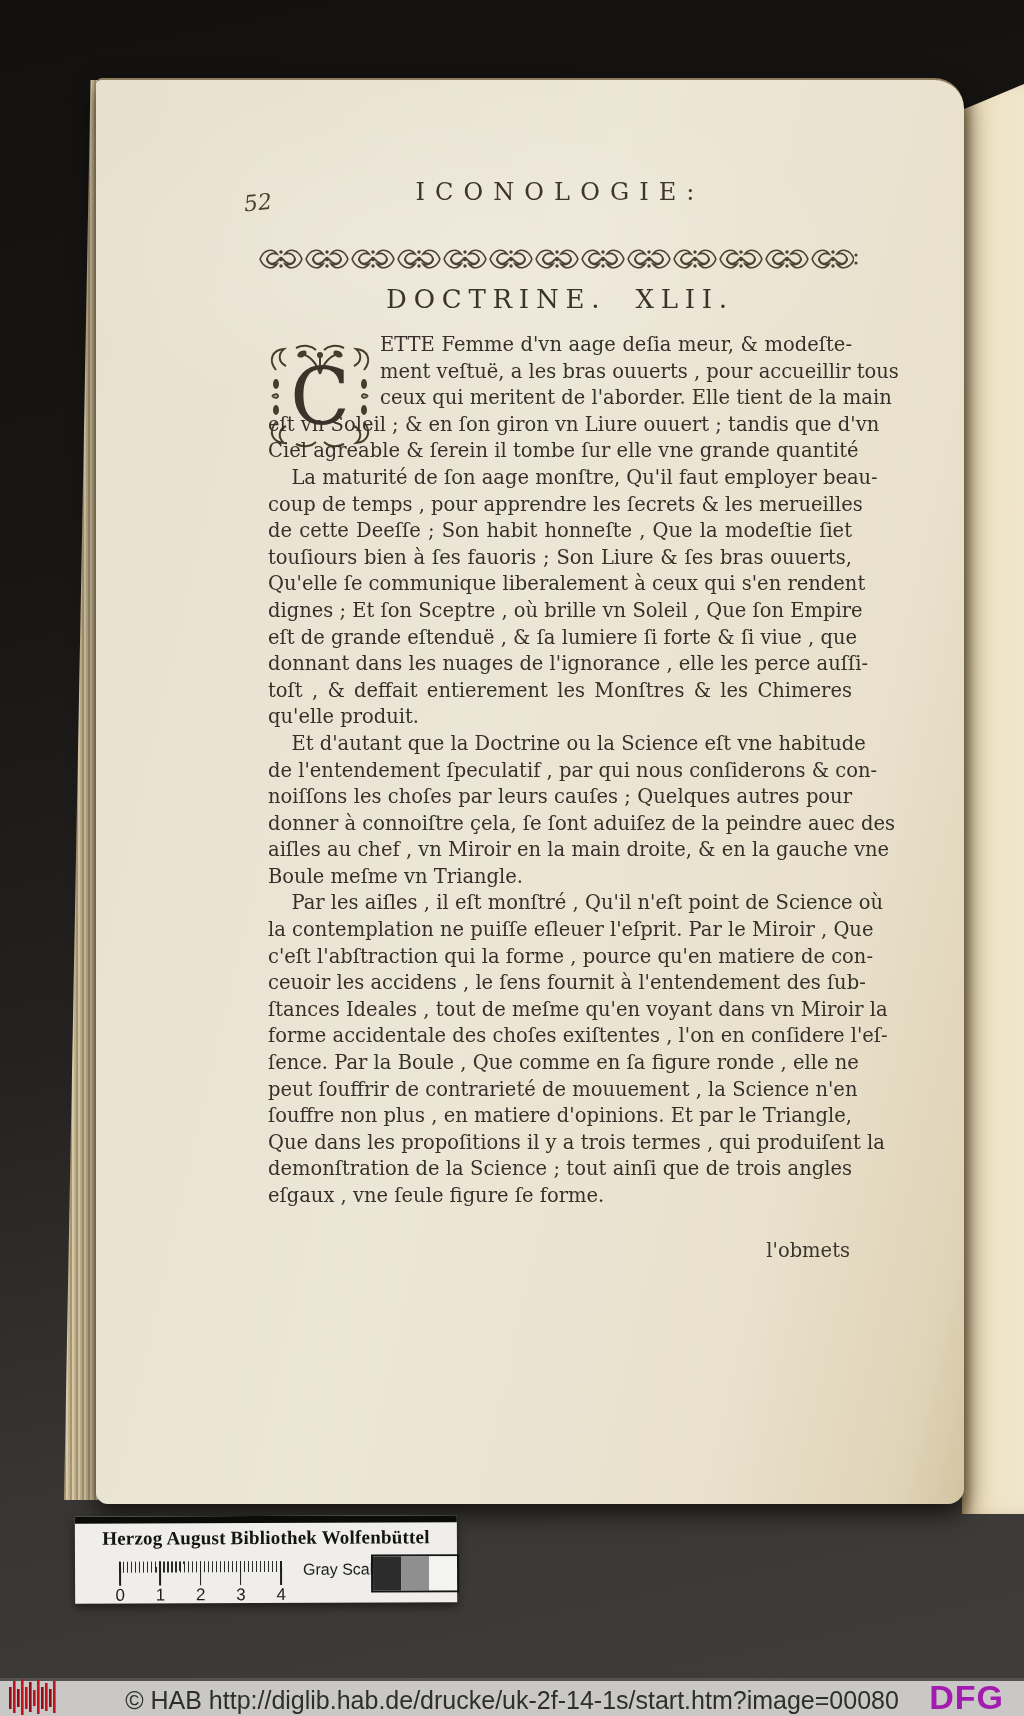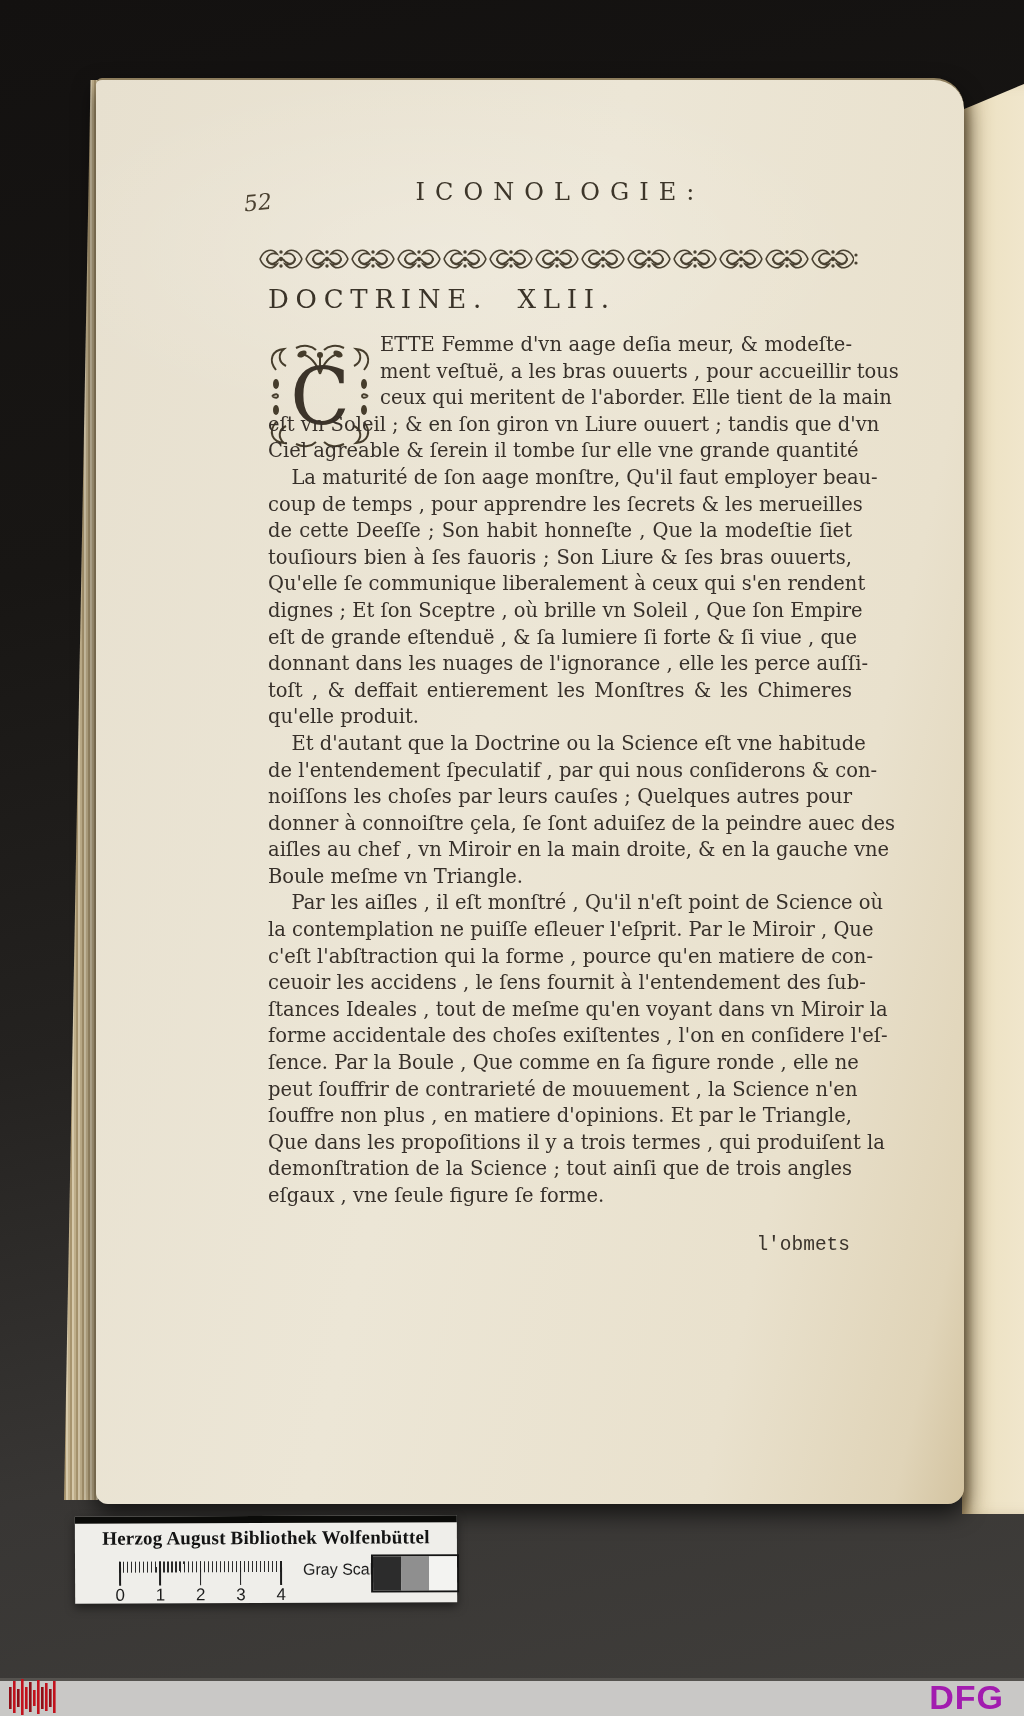--- a/index.html
+++ b/index.html
@@ -31,34 +31,34 @@
   }
   
   .folio{position:absolute;left:148px;top:110px;font-style:italic;font-size:22px;color:#45
 3b2c;transform:rotate(-6deg);color:#4a4030;}
   .running-title{
     position:absolute;left:172px;top:98px;width:584px;text-align:center;
     font-size:24px;letter-spacing:.42em;color:#3d362a;
   }
   .ornament{position:absolute;left:162px;top:166px;width:600px;height:26px;}
   .heading{
-    position:absolute;left:172px;top:204px;width:584px;text-align:left;
+    position:absolute;left:172px;top:204px;width:584px;text-align:center;
     font-size:26px;letter-spacing:.26em;word-spacing:.55em;color:#3a332а;color:#3a3328;
   }
   .text-block{
     position:absolute;left:172px;top:252px;width:584px;
     font-size:19.5px;line-height:26.6px;color:#37302a;
   }
   .para{position:relative;}
   .line{text-align:justify;text-align-last:justify;white-space:nowrap;}
   .line.plast{text-align-last:left;}
   .line.beside{margin-left:112px;}
   .line.indent{text-indent:1.2em;}
   .dropcap{position:absolute;left:-2px;top:12px;width:108px;height:104px;}
-  .catchword{margin-top:22px;text-align:right;padding-right:2px;color:#3b342c;font-family:Liberation Mono, monospace;}
+  .catchword{margin-top:28px;text-align:right;padding-right:2px;color:#3b342c;}
   
   .ruler-card{
     position:absolute;left:75px;top:1516px;width:382px;height:80px;
     background:#efeeea;border-top:7px solid #0b0b09;
     box-shadow:0 4px 10px rgba(0,0,0,.5);transform:rotate(-.25deg);
   }
   .card-title{
     width:100%;text-align:center;margin-top:4px;
     font-family:"Liberation Serif",serif;font-weight:bold;font-size:19px;color:#141414;
     letter-spacing:.2px;
@@ -243,14 +243,15 @@
         <rect x="21" y="7" width="2.6" height="30" fill="#8f0d16"></rect>
         <rect x="25" y="15" width="2.6" height="16" fill="#c2121d"></rect>
         <rect x="29" y="5" width="2.6" height="34" fill="#c2121d"></rect>
         <rect x="33" y="12" width="2.6" height="22" fill="#8f0d16"></rect>
         <rect x="37" y="8" width="2.6" height="28" fill="#c2121d"></rect>
         <rect x="41" y="14" width="2.6" height="18" fill="#8f0d16"></rect>
         <rect x="45" y="6" width="2.6" height="32" fill="#c2121d"></rect>
       </g>
     </svg>
   </div>
+  <div class="copyright">© HAB http://diglib.hab.de/drucke/uk-2f-14-1s/start.htm?image=00080</div>
   <div class="dfg">DFG</div>
 </div>
 
 </body></html>

